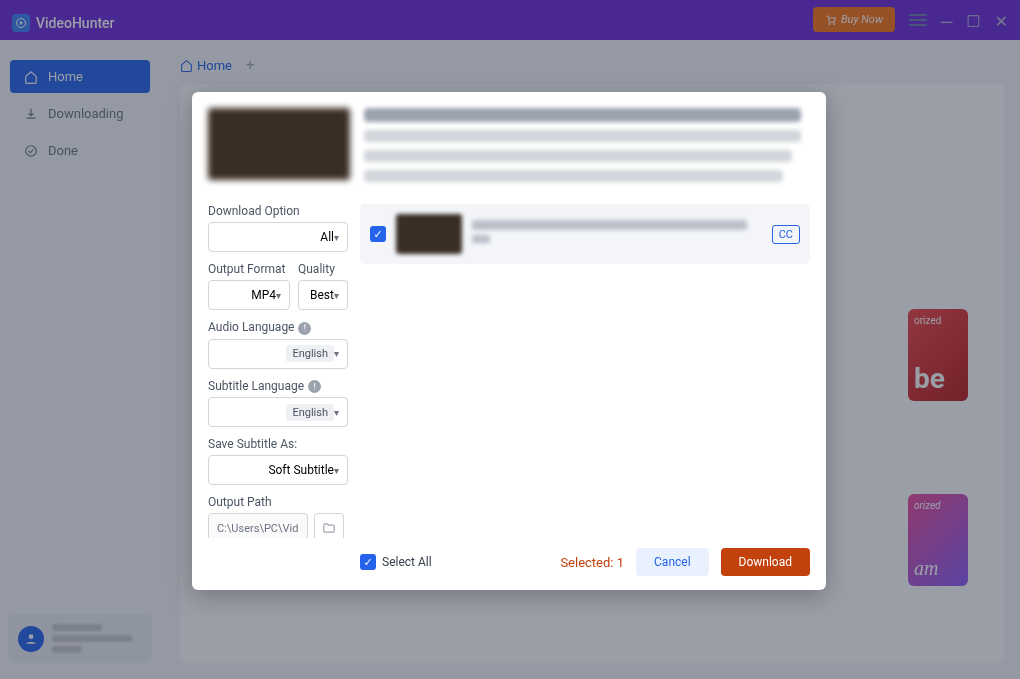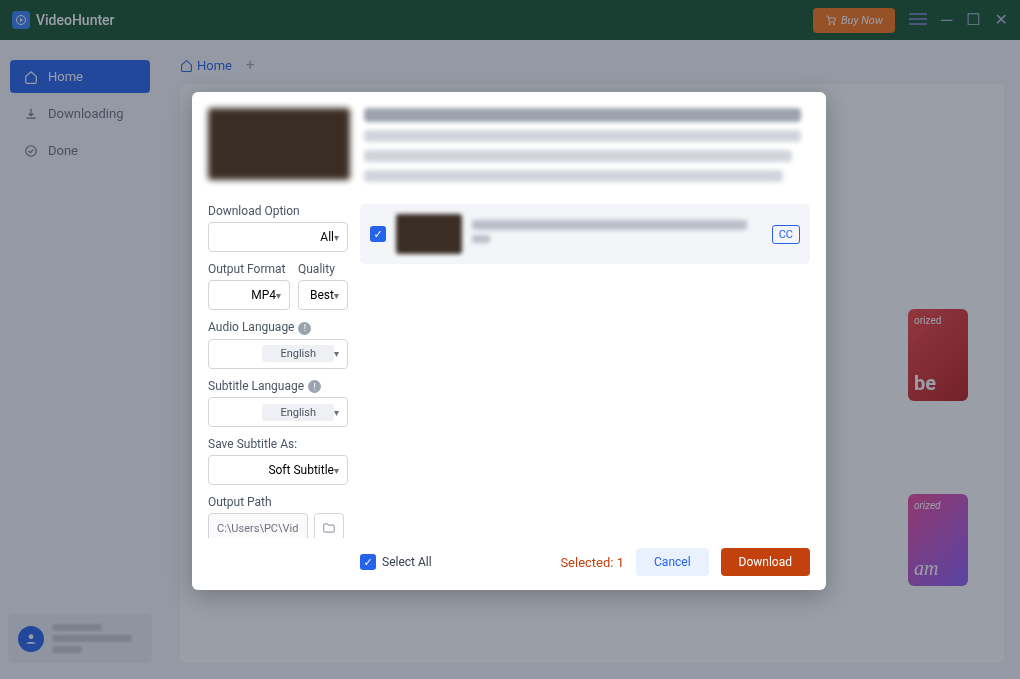--- a/index.html
+++ b/index.html
@@ -1,19 +1,19 @@
 <!DOCTYPE html>
 <html><head>
 <meta charset="utf-8">
 <style>
 * { box-sizing: border-box; margin: 0; padding: 0; font-family: -apple-system, BlinkMacSystemFont, "Segoe UI", Roboto, sans-serif; }
 body { width: 1020px; height: 679px; overflow: hidden; background: #f5f6f8; position: relative; }
 
 
-.titlebar { height: 40px; background: #14532d; display: flex; align-items: center; padding: 17px 12px; color: #fff; }
+.titlebar { height: 40px; background: #6d28d9; display: flex; align-items: flex-end; padding: 8px 12px; color: #fff; }
 .titlebar .brand { display: flex; align-items: center; gap: 6px; font-size: 14px; font-weight: 500; }
 .titlebar .brand-icon { width: 18px; height: 18px; background: #3b82f6; border-radius: 4px; display: flex; align-items: center; justify-content: center; }
 .titlebar .spacer { flex: 1; }
 .titlebar .buy { background: #f97316; color: #fff; border: none; padding: 6px 12px; border-radius: 4px; font-size: 11px; display: flex; align-items: center; gap: 4px; cursor: pointer; font-style: italic; }
 .titlebar .win-controls { display: flex; gap: 14px; margin-left: 14px; align-items: center; }
 .titlebar .win-controls span { color: #b7c0d6; cursor: pointer; font-size: 16px; line-height: 1; }
 .menu-icon { display:inline-block; width:18px; }
 .menu-icon span { display:block; height:2px; background:#6b7db1; margin:3px 0; }
 
 
@@ -48,21 +48,21 @@
 .modal .header .meta .line.t { background:#9ca3af; width:98%; height:14px;}
 .modal .header .meta .line.d1{width:98%;} .modal .header .meta .line.d2{width:96%;} .modal .header .meta .line.d3{width:94%;}
 
 .modal .body { display:flex; gap:12px; flex:1; overflow:hidden;}
 .options { width:140px; display:flex; flex-direction:column; gap:10px; flex-shrink:0;}
 .opt-group label { font-size:12px; color:#4b5563; display:block; margin-bottom:4px;}
 .opt-row { display:flex; gap:8px;}
 .sel { border:1px solid #d1d5db; border-radius:4px; height:30px; padding:0 8px; font-size:12px; display:flex; align-items:center; justify-content:flex-end; background:#fff; cursor:pointer; width:100%;}
 .sel.xs { width:50px;}
 .sel .caret { font-size:10px; color:#6b7280;}
-.tag-chip { background:#eef0f3; padding:2px 18px; border-radius:3px; font-size:11px; color:#4b5563;}
+.tag-chip { background:#eef0f3; padding:2px 6px; border-radius:3px; font-size:11px; color:#4b5563;}
 .info-ico { display:inline-flex; width:13px;height:13px;border-radius:50%;background:#9ca3af;color:#fff;font-size:9px;align-items:center;justify-content:center;margin-left:4px;}
 .path-row { display:flex; gap:6px;}
 .path-input { border:1px solid #d1d5db; border-radius:4px; height:30px; padding:0 8px; font-size:11px; color:#6b7280; width:100px; background:#fafafa;}
 .path-btn { border:1px solid #d1d5db; border-radius:4px; width:30px; height:30px; display:flex;align-items:center;justify-content:center; cursor:pointer; color:#9ca3af;}
 
 .results { flex:1;}
 .result-row { background:#f3f5f9; border-radius:5px; padding:10px; display:flex; align-items:center; gap:10px;}
 .checkbox { width:16px; height:16px; border-radius:3px; background:#2563eb; color:#fff; display:flex; align-items:center; justify-content:center; font-size:11px; cursor:pointer;}
 .result-row .rthumb { width:66px; height:40px; background:#3a2d24; border-radius:3px; filter:blur(2px);}
 .result-row .rmeta { flex:1; }
@@ -151,21 +151,21 @@
         <svg width="13" height="13" viewBox="0 0 24 24" fill="none" stroke="currentColor" stroke-width="2">
             <path d="M3 11l9-8 9 8v10a2 2 0 0 1-2 2H5a2 2 0 0 1-2-2z"></path>
           </svg>
         <span>Home</span>
       </div>
       <span class="plus">+</span>
     </div>
     <div class="content">
       <div class="tile yt">
         <span>orized</span>
-        <span style="margin-top:auto;font-size:20px;font-weight:bold;">be</span>
+        <span style="margin-top:auto;font-size:28px;font-weight:bold;">be</span>
       </div>
       <div class="tile ig">
         <span>orized</span>
         <span style="margin-top:auto;font-size:20px;font-family:cursive;">am</span>
       </div>
     </div>
   </div>
 </div>
 
 <div class="overlay"></div>

